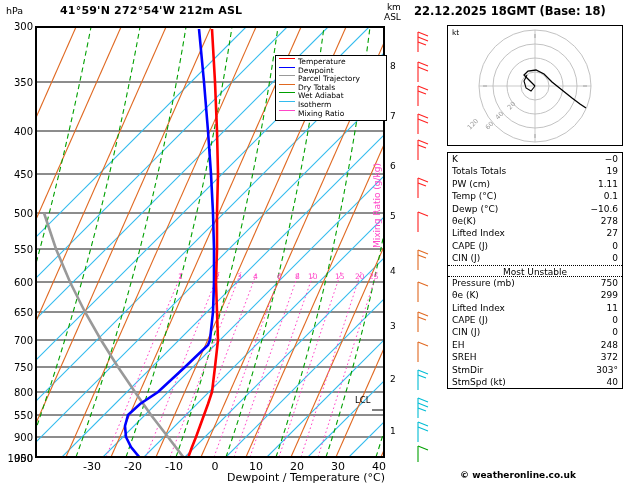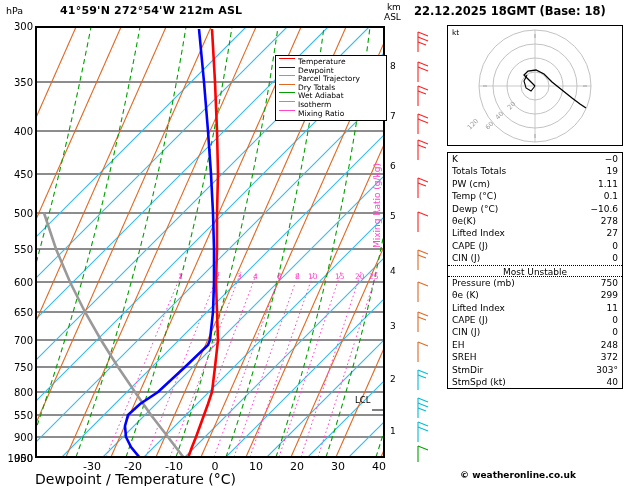--- a/index.html
+++ b/index.html
@@ -47,22 +47,22 @@
     font-size:10px; transform:translateY(-50%);
   }
   .yaxis { position:absolute; left:0; top:26px; width:33px; height:432px; }
 
   
   .xaxis { position:absolute; left:35px; top:460px; width:350px; height:12px; }
   .xlab {
     position:absolute; font-size:11px; transform:translateX(-50%);margin-left:13px;
   }
   .xtitle {
-    position:absolute; left:35px; top:471px; width:350px; text-align:left;
-    font-size:14px;
+    position:absolute; left:35px; top:471px; width:350px; text-align:right;
+    font-size:11px;
   }
 
   
   .kmaxis { position:absolute; left:386px; top:26px; width:22px; height:432px; }
   .kmlab { position:absolute; font-size:9px; transform:translateY(-50%); }
 
   
   .mixlabel {
     position:absolute; left:372px; top:248px; font-size:9px; color:#ff46c8;
     transform: rotate(-90deg); transform-origin: left top; white-space:nowrap;

